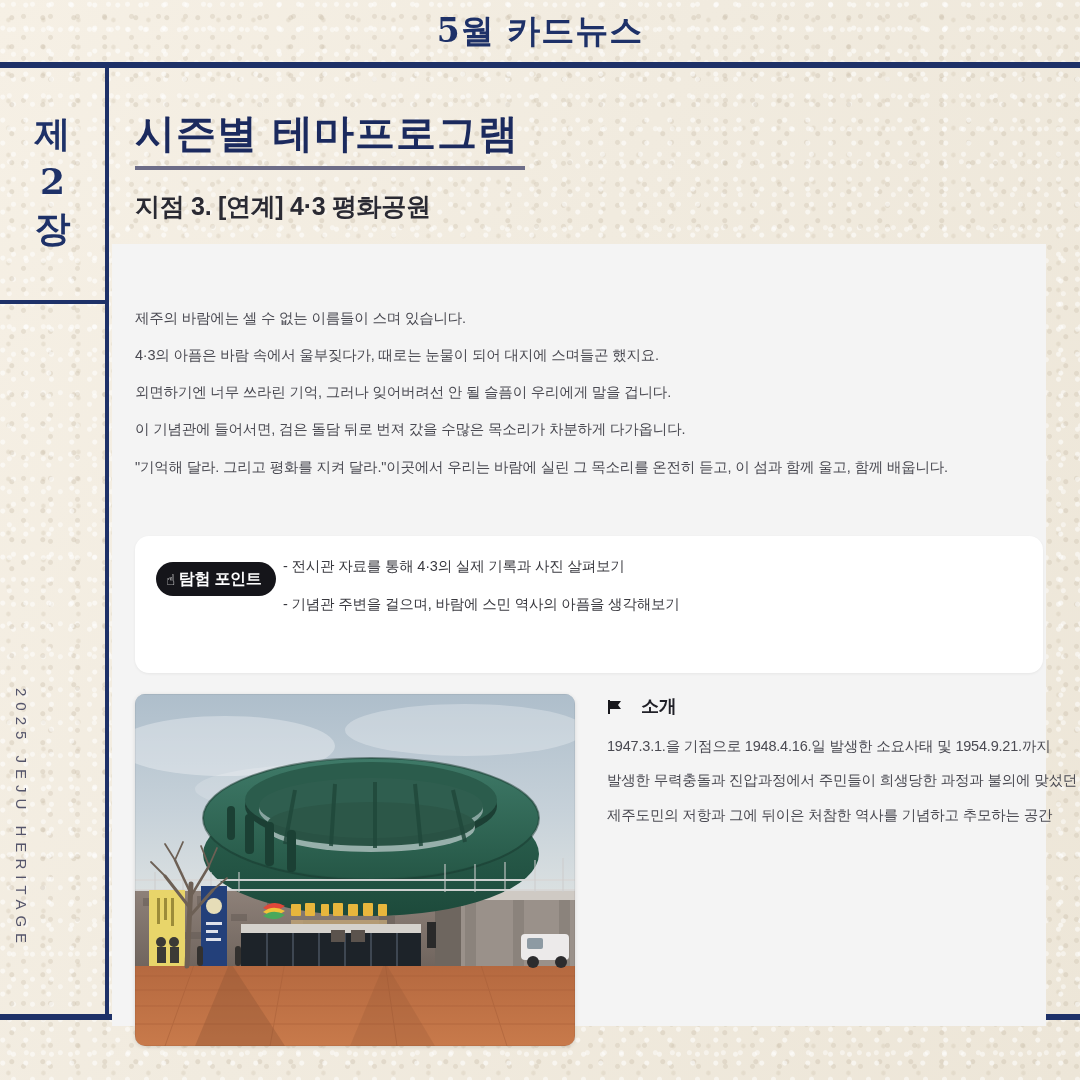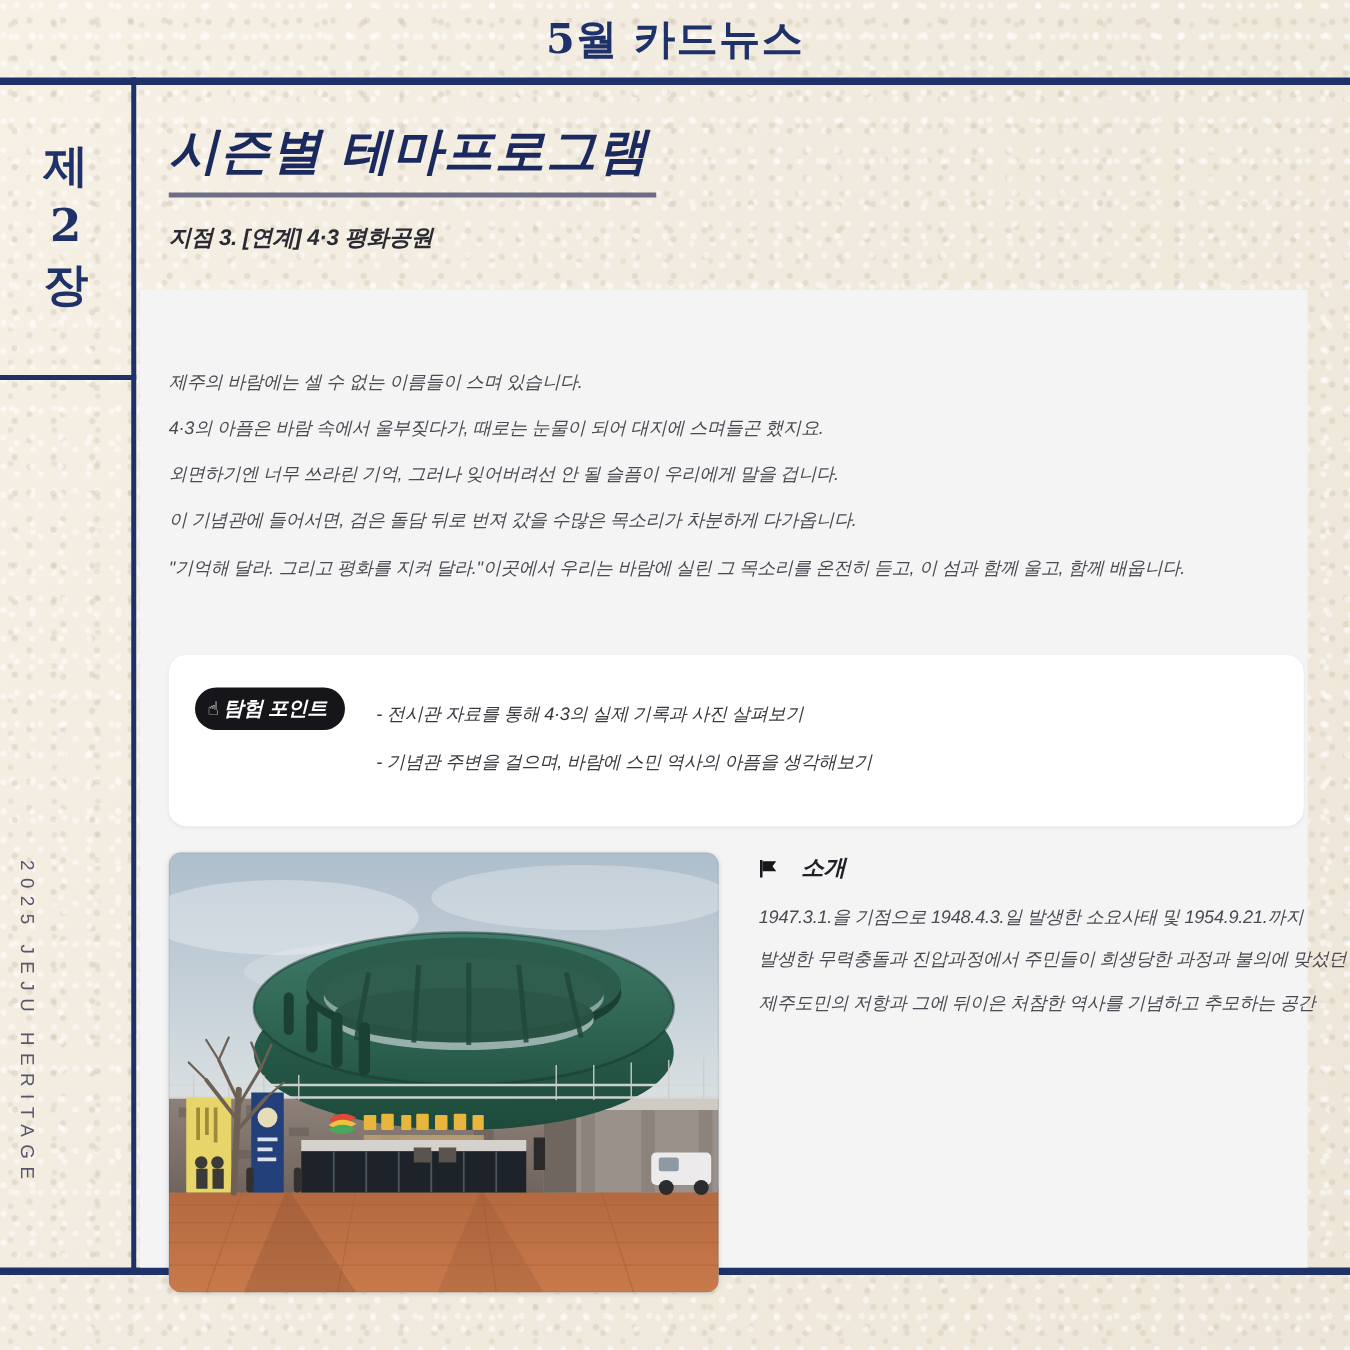--- a/index.html
+++ b/index.html
@@ -114,44 +114,43 @@
     font-size: 15px;
     letter-spacing: 6px;
     color: #55556b;
     font-family: "Liberation Sans", sans-serif;
   }
 
   
   .content {
     position: absolute;
     left: 112px;
-    top: 68px;
+    top: 80px;
     width: 968px;
     height: 946px;
-    font-style: italic;
   }
 
   .main-title {
     margin: 31px 0 0 23px;
     font-family: "DejaVu Serif", "Liberation Serif", serif;
     font-size: 40px;
     font-weight: 700;
     color: #1b2a5e;
     letter-spacing: 1px;
     line-height: 1.1;
   }
   .title-underline {
     margin: 11px 0 0 23px;
     width: 390px;
     height: 4px;
     background: #6d6d88;
   }
   .sub-title {
     margin: 20px 0 0 23px;
-    font-size: 18px;
+    font-size: 25px;
     font-weight: 700;
     color: #2a2a33;
     letter-spacing: -0.3px;
   }
 
   
   .panel {
     position: absolute;
     left: 0;
     top: 164px;
@@ -201,21 +200,21 @@
   }
   .badge .hand-icon {
     font-size: 15px;
     line-height: 1;
     display: inline-block;
   }
   .card-list {
     position: absolute;
     left: 148px;
     top: 22px;
-    margin: 18px;
+    margin: 0;
     padding: 0;
     list-style: none;
   }
   .card-list li {
     font-size: 14.5px;
     line-height: 1.15;
     color: #39393f;
     margin-bottom: 21px;
     letter-spacing: -0.2px;
     white-space: nowrap;
@@ -517,20 +516,20 @@
       <div class="intro">
         <div class="intro-head">
           <span class="flag-icon">
             <svg viewBox="0 0 16 16" width="16" height="16">
               <rect x="1" y="1" width="2" height="14" fill="#17171c"></rect>
               <path d="M3 2 H14 L11 6 L14 10 H3 Z" fill="#17171c"></path>
             </svg>
           </span>
           <span>소개</span>
         </div>
-        <p>1947.3.1.을 기점으로 1948.4.3.일 발생한 소요사태 및 1954.9.21.까지</p>
+        <p>1947.3.1.을 기점으로 1948.4.16.일 발생한 소요사태 및 1954.9.21.까지</p>
         <p>발생한 무력충돌과 진압과정에서 주민들이 희생당한 과정과 불의에 맞섰던</p>
         <p>제주도민의 저항과 그에 뒤이은 처참한 역사를 기념하고 추모하는 공간</p>
       </div>
 
     </div>
   </div>
 </div>
 
 </body></html>

